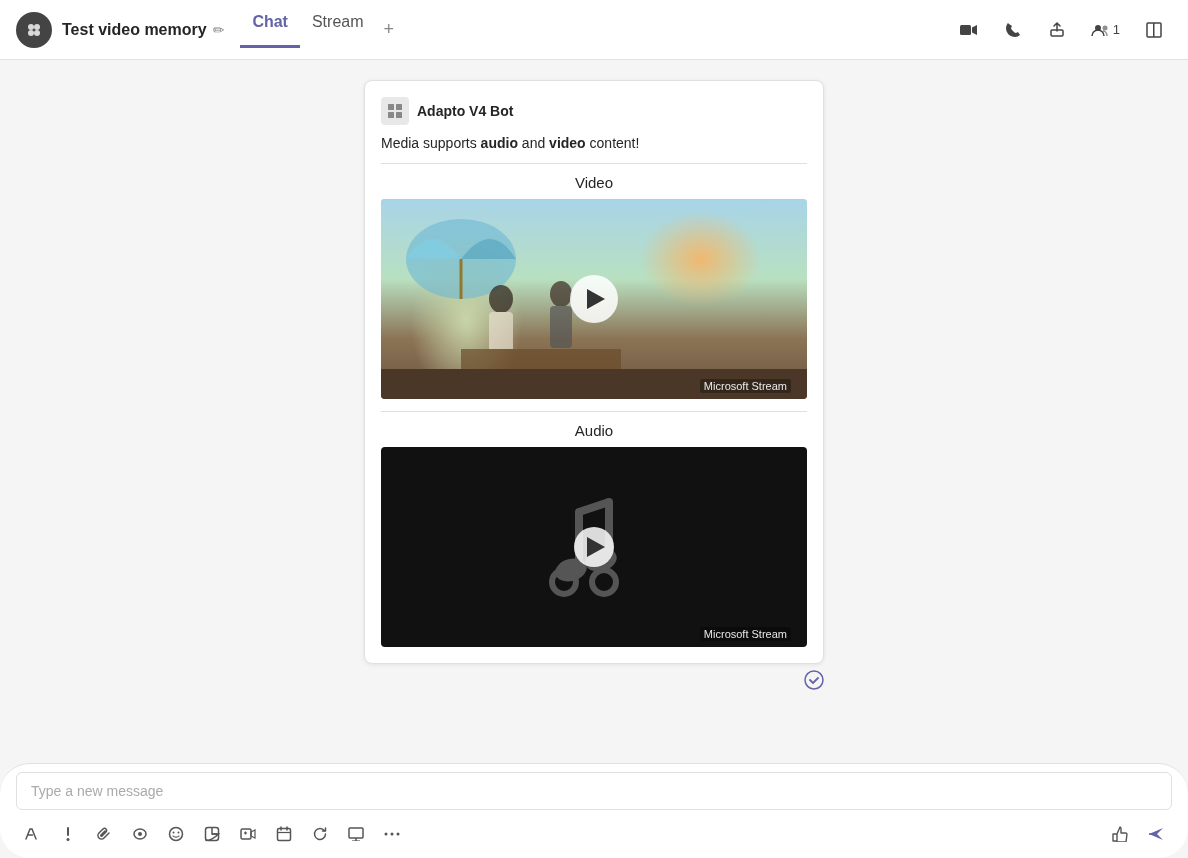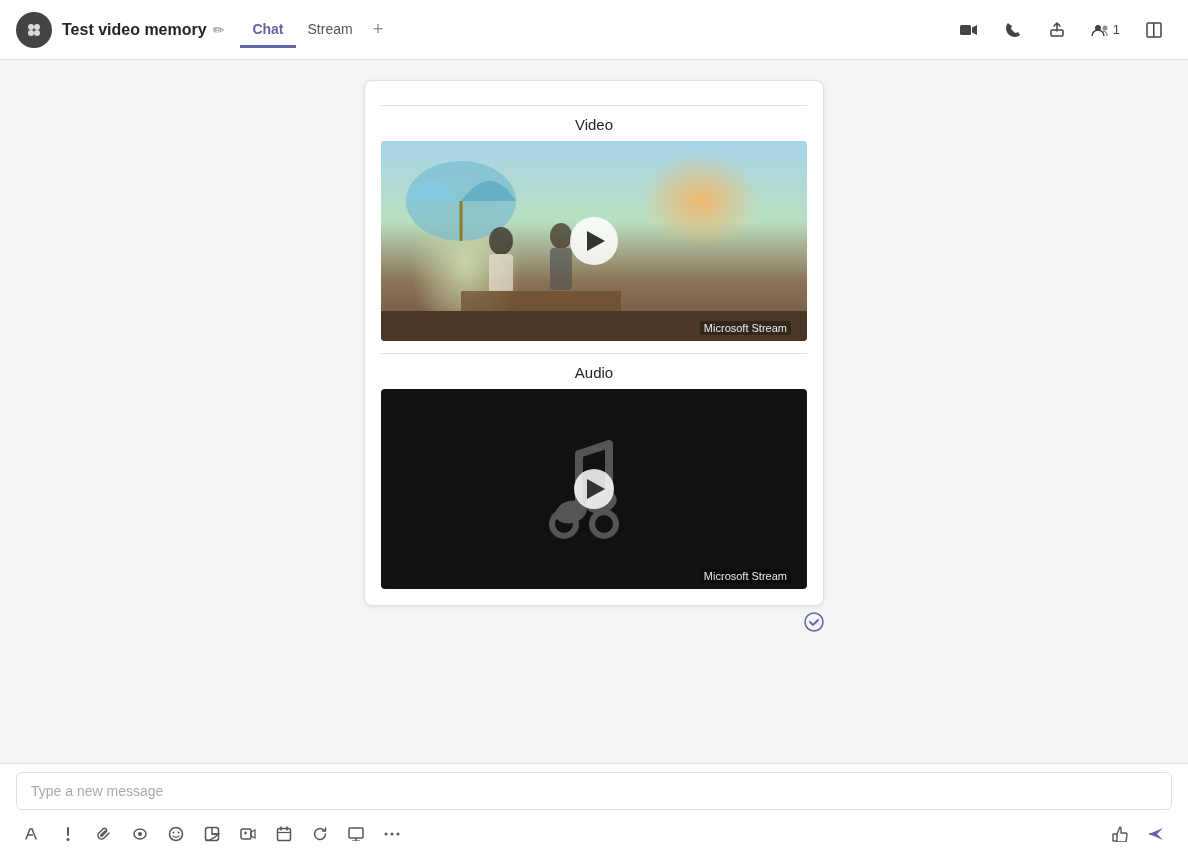--- a/index.html
+++ b/index.html
@@ -15,22 +15,22 @@
       width: 36px; height: 36px; background: #444; border-radius: 50%;
       display: flex; align-items: center; justify-content: center;
       color: #fff; font-size: 14px; margin-right: 10px; flex-shrink: 0;
     }
     .title-text {
       font-size: 16px; font-weight: 600; color: #252525; margin-right: 6px;
     }
     .edit-icon { color: #888; font-size: 14px; margin-right: 16px; cursor: pointer; }
     .nav-tabs { display: flex; align-items: flex-end; height: 100%; }
     .nav-tab {
-      padding: 0 12px; height: 100%; display: flex; align-items: center;
-      font-size: 14px; color: #555; cursor: pointer; position: relative;
+      padding: 0 12px; height: 100%; display: flex; align-items: flex-start;
+      font-size: 16px; color: #555; cursor: pointer; position: relative;
       border-bottom: 3px solid transparent; margin-bottom: -1px;
     }
     .nav-tab.active { color: #6264a7; font-weight: 600; border-bottom: 3px solid #6264a7; }
     .add-tab { background: none; border: none; font-size: 18px; color: #888; cursor: pointer; padding: 0 8px; align-self: center; }
 
     .title-spacer { flex: 1; }
 
     .title-actions { display: flex; align-items: center; gap: 8px; }
     .action-btn {
       width: 36px; height: 36px; border: none; background: none;
@@ -129,20 +129,21 @@
 
     
     .check-icon {
       display: flex; justify-content: flex-end; margin-top: 6px; color: #6264a7; font-size: 18px;
     }
 
     
     .message-input-area {
       background: #fff; border-top: 1px solid #e0e0e0; padding: 8px 16px;
       flex-shrink: 0;
+      border-radius: 30px;
     }
     .message-input-box {
       border: 1px solid #e0e0e0; border-radius: 6px; padding: 10px 14px;
       font-size: 14px; color: #999; background: #fff; width: 100%; margin-bottom: 8px;
       cursor: text;
     }
     .toolbar-row {
       display: flex; align-items: center; gap: 4px;
     }
     .toolbar-btn {
@@ -215,21 +216,35 @@
       </svg>
     </button>
   </div>
 </div>
 
 <div class="main-content">
   <div class="chat-area">
     <div class="messages-container">
 
       <div class="card-wrapper">
-
+        <div class="card-header">
+          <div class="bot-icon">
+            <svg width="16" height="16" viewBox="0 0 16 16" fill="none">
+              <rect x="1" y="1" width="6" height="6" rx="0.5" fill="#888"></rect>
+              <rect x="9" y="1" width="6" height="6" rx="0.5" fill="#888"></rect>
+              <rect x="1" y="9" width="6" height="6" rx="0.5" fill="#888"></rect>
+              <rect x="9" y="9" width="6" height="6" rx="0.5" fill="#888"></rect>
+            </svg>
+          </div>
+          <span class="bot-name">Adapto V4 Bot</span>
+        </div>
+
+        <p class="card-desc">
+          <span>Media supports </span><b>audio</b><span> and </span><b>video</b><span> content!</span>
+        </p>
         <hr class="card-divider">
 
         <p class="section-title">Video</p>
         <div class="video-container">
           <div class="video-thumbnail">
             <div class="video-thumbnail-bg"></div>
 
             <svg style="position:absolute;top:10px;left:20px;opacity:0.85" width="120" height="90" viewBox="0 0 120 90">
               <ellipse cx="60" cy="50" rx="55" ry="40" fill="#6db8d4" opacity="0.7"></ellipse>
               <path d="M60 50 Q30 10 5 50" fill="#7bc8e2"></path>

